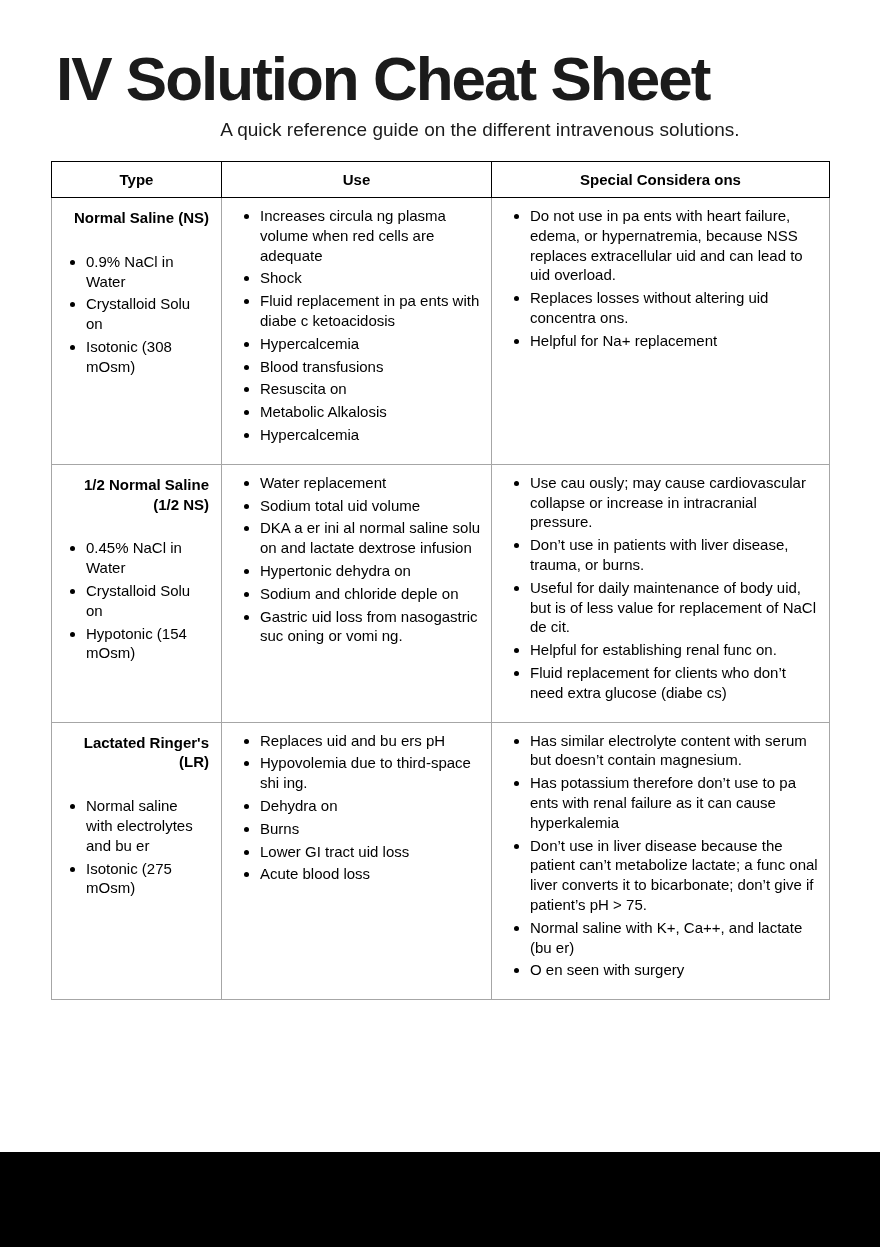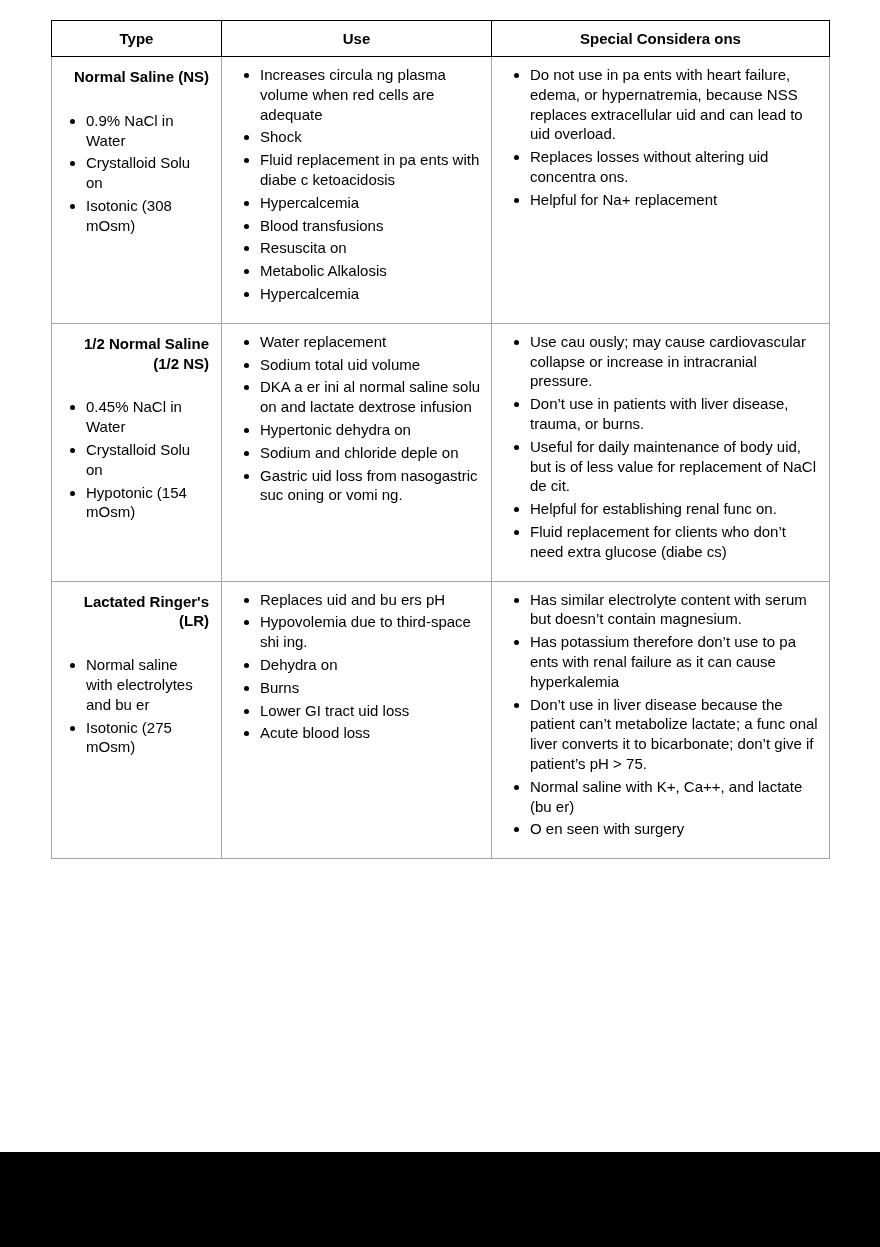--- a/index.html
+++ b/index.html
@@ -74,20 +74,22 @@
     width: 100%;
     height: 95px;
     background: #000000;
   }
 </style>
 </head>
 <body>
 
 <div class="page">
 
+  <h1 class="title">IV Solution Cheat Sheet</h1>
+  <p class="subtitle">A quick reference guide on the different intravenous solutions.</p>
 
   <table class="cheat">
     <colgroup>
       <col class="c-type">
         <col class="c-use">
         <col class="c-cons">
     </colgroup>
     <thead>
       <tr>
         <th>Type</th>

